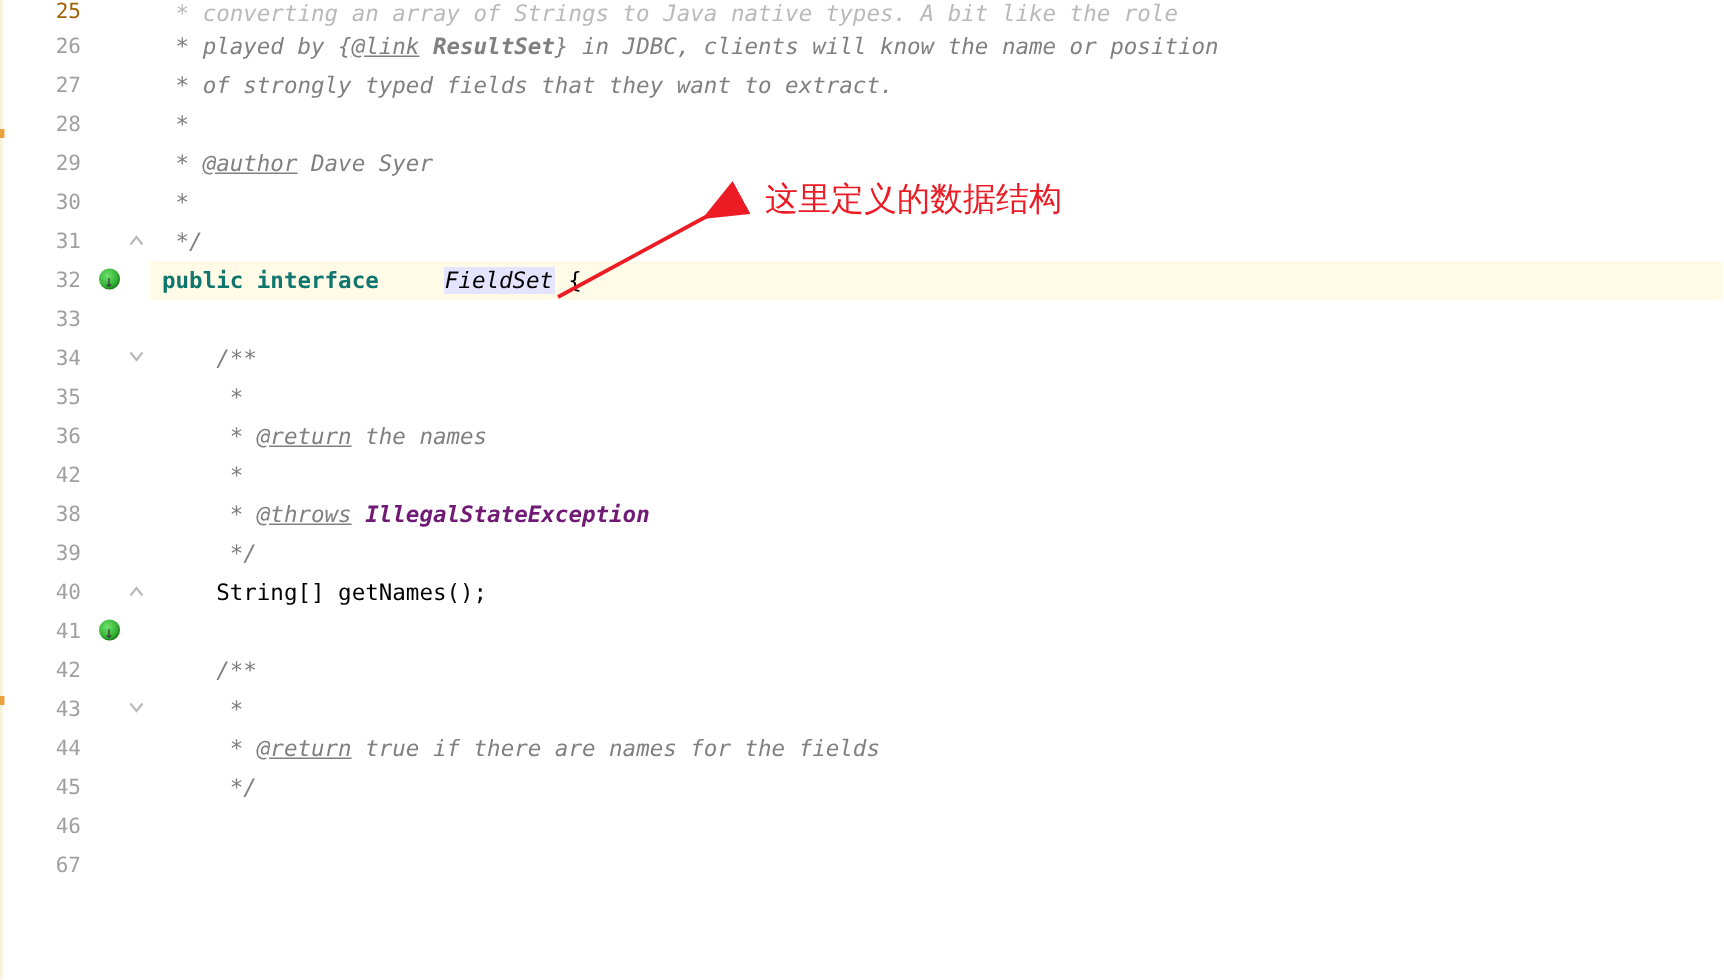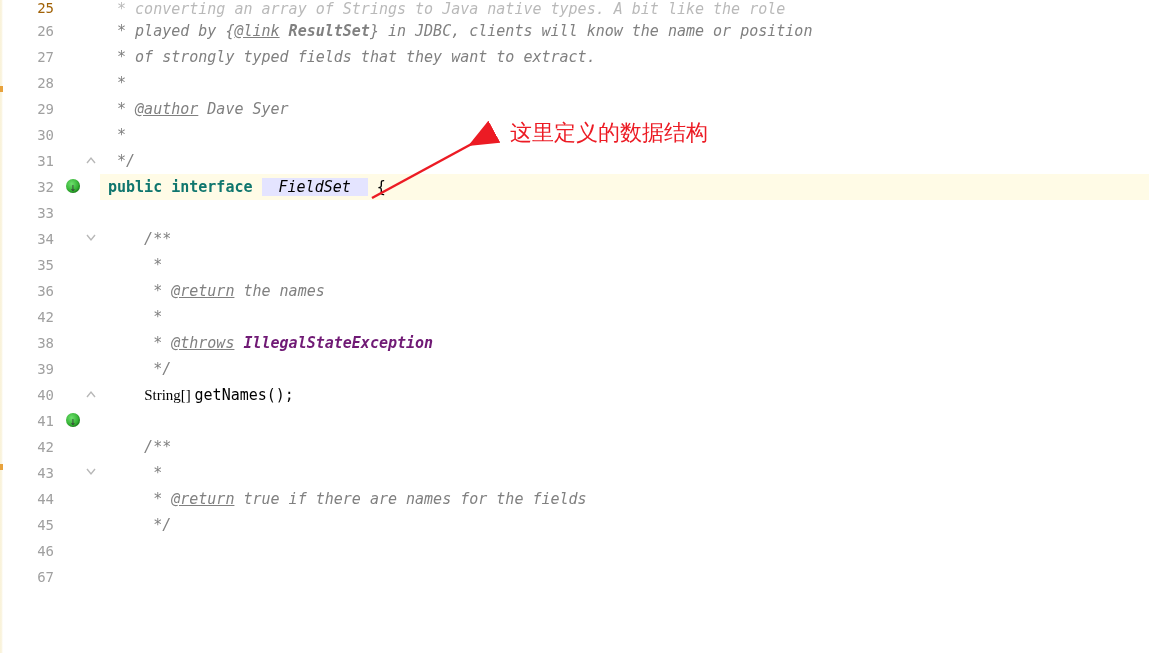--- a/index.html
+++ b/index.html
@@ -88,23 +88,24 @@
     background: #fffbe6;
   }
   .tok-comment { color: #808080; font-style: italic; }
   .tok-doc-tag { color: #808080; font-style: italic; font-weight: normal; text-decoration: underline; }
   .tok-doc-link { color: #808080; font-style: italic; font-weight: bold; }
   .tok-keyword { color: #0f766e; font-weight: bold; }
   .tok-class-hl {
     color: #000000;
     background: #e4e4ff;
     font-style: italic;
-    padding: 0 17px;
-  }
-  .tok-type { color: #000000; font-family: Liberation Serif, serif; }
+    padding: 0 1px;
+    margin-left: 34px;
+  }
+  .tok-type { color: #000000; }
   .tok-brace { color: #000000; }
   .tok-method { color: #000000; }
   .tok-exception { color: #701a75; font-style: italic; font-weight: bold; }
   .partial-top { opacity: 0.55; }
 
   .annotation {
     position: absolute;
     left: 490px;
     top: 118px;
     color: #ec1b24;

